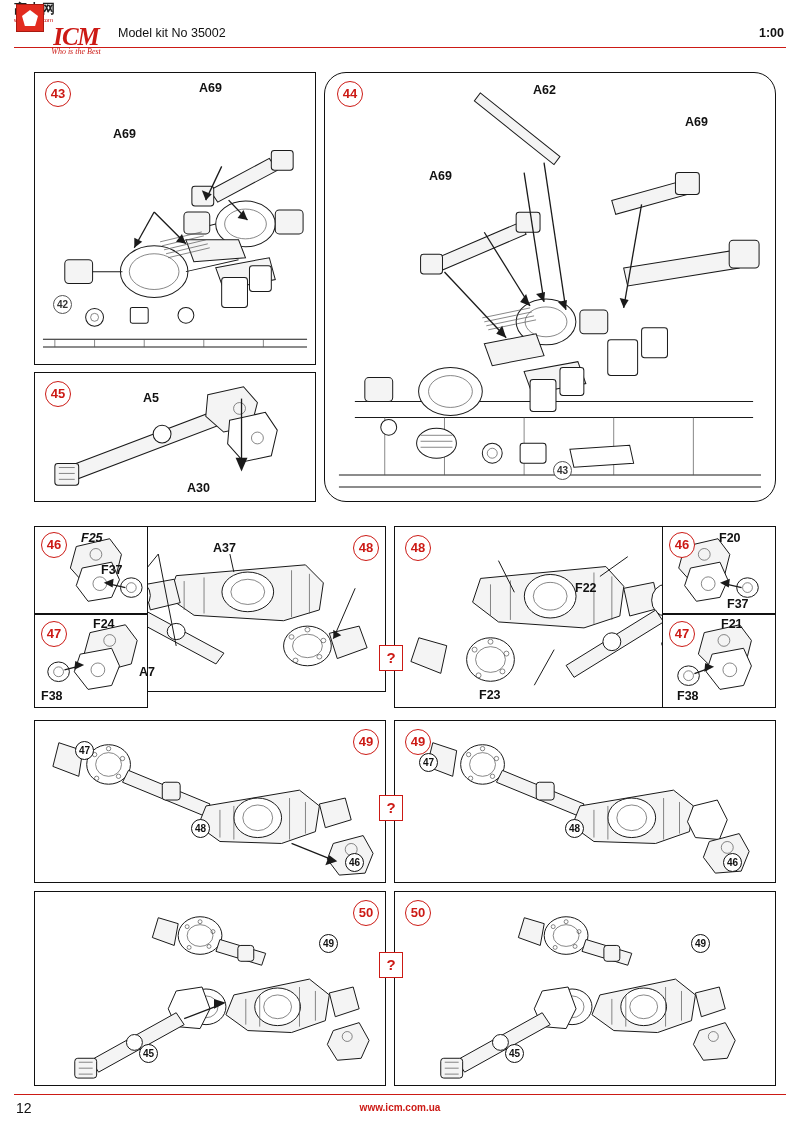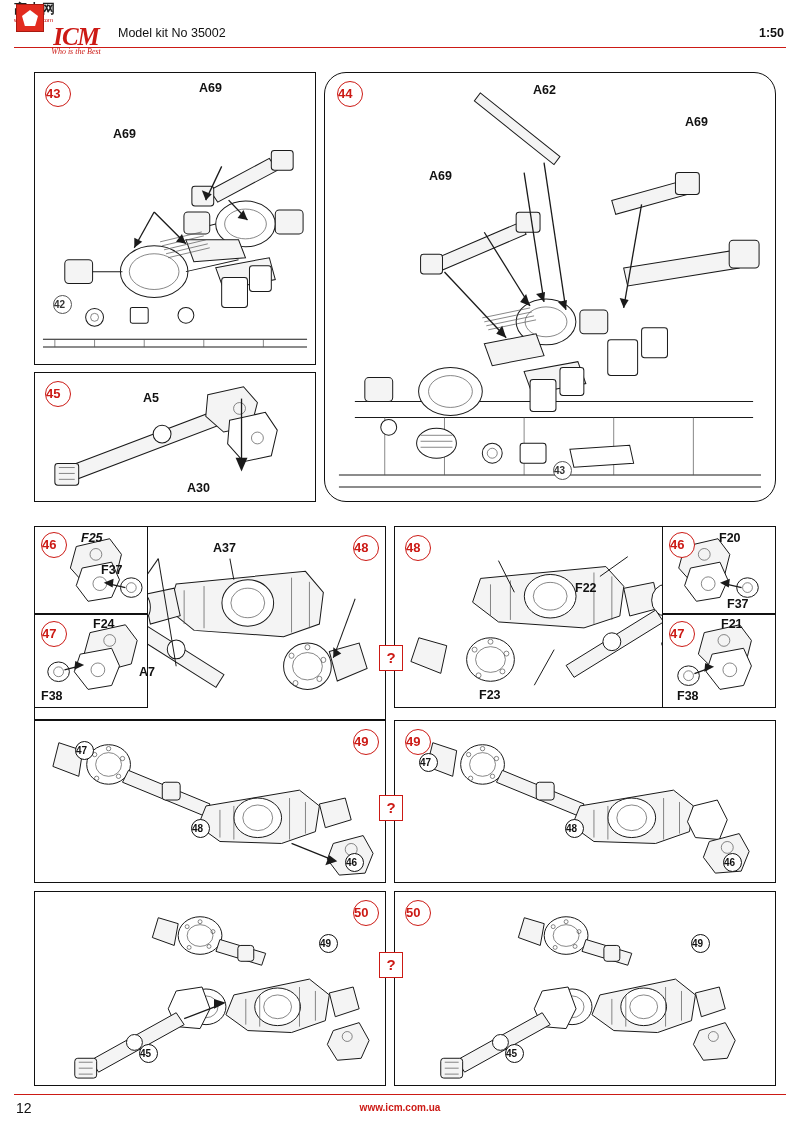--- a/index.html
+++ b/index.html
@@ -159,20 +159,21 @@
     position: absolute;
     width: 26px;
     height: 26px;
     border-radius: 50%;
     border: 1.8px solid #cc1a15;
     background: #fff;
     color: #cc1a15;
     font-size: 13px;
     font-weight: bold;
     line-height: 23px;
+    text-align: center;
     box-sizing: border-box;
     z-index: 6;
   }
   .step.small {
     width: 19px;
     height: 19px;
     border-width: 1.2px;
     border-color: #111;
     color: #111;
     font-size: 10px;
@@ -237,21 +238,21 @@
       <span class="cn-url">wan-shan.com</span>
     </div>
     <div class="logo-badge"></div>
     <div class="icm-wrap">
       <div class="icm-text">ICM</div>
       <div class="icm-slogan">Who is the Best</div>
     </div>
   </div>
 
   <div class="kit-no">Model kit No 35002</div>
-  <div class="scale">1:50</div>
+  <div class="scale">1:00</div>
   <div class="header-rule"></div>
 </div>
 
 <div class="panel" style="left:34px; top:72px; width:282px; height:293px;">
   <svg class="art" viewBox="0 0 282 293" preserveAspectRatio="none">
 
     <path class="ln" d="M8 268 L274 268 M8 276 L274 276"></path>
     <path class="thin" d="M20 268 L20 276 M60 268 L60 276 M110 268 L110 276 M170 268 L170 276 M230 268 L230 276"></path>
 
     <ellipse class="fillw" cx="120" cy="200" rx="34" ry="26"></ellipse>
@@ -369,21 +370,21 @@
     <circle class="thin" cx="224" cy="66" r="6"></circle>
 
     <path class="arrw" d="M208 26 L208 92"></path>
     <polygon fill="#1a1a1a" points="208,100 202,86 214,86"></polygon>
   </svg>
   <div class="step" style="left:10px; top:8px;">45</div>
   <div class="plabel" style="left:108px; top:18px;">A5</div>
   <div class="plabel" style="left:152px; top:108px;">A30</div>
 </div>
 
-<div class="panel" style="left:34px; top:526px; width:352px; height:194px;">
+<div class="panel" style="left:34px; top:526px; width:352px; height:166px;">
   <svg class="art" viewBox="0 0 352 182" preserveAspectRatio="none">
 
     <path class="fillgg" d="M142 54 L272 42 L290 62 L286 92 L250 104 L160 98 L134 78 Z"></path>
     <ellipse class="fillw" cx="214" cy="72" rx="26" ry="22"></ellipse>
     <ellipse class="thin" cx="214" cy="72" rx="17" ry="14"></ellipse>
     <path class="thin" d="M150 60 L150 92 M170 56 L170 96 M258 48 L258 100 M276 52 L276 96"></path>
 
     <path class="fillgg" d="M110 64 L140 58 L146 84 L116 92 Z"></path>
     <ellipse class="fillw" cx="102" cy="76" rx="14" ry="16"></ellipse>
 

